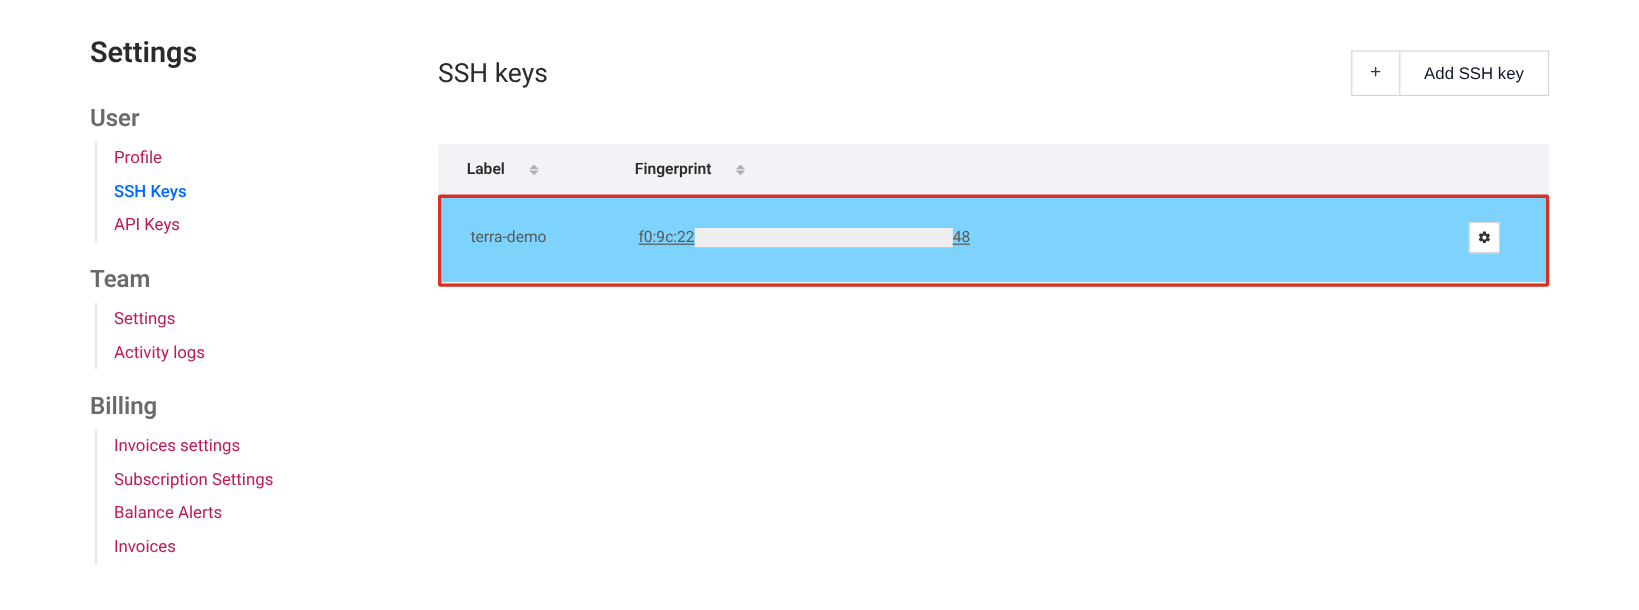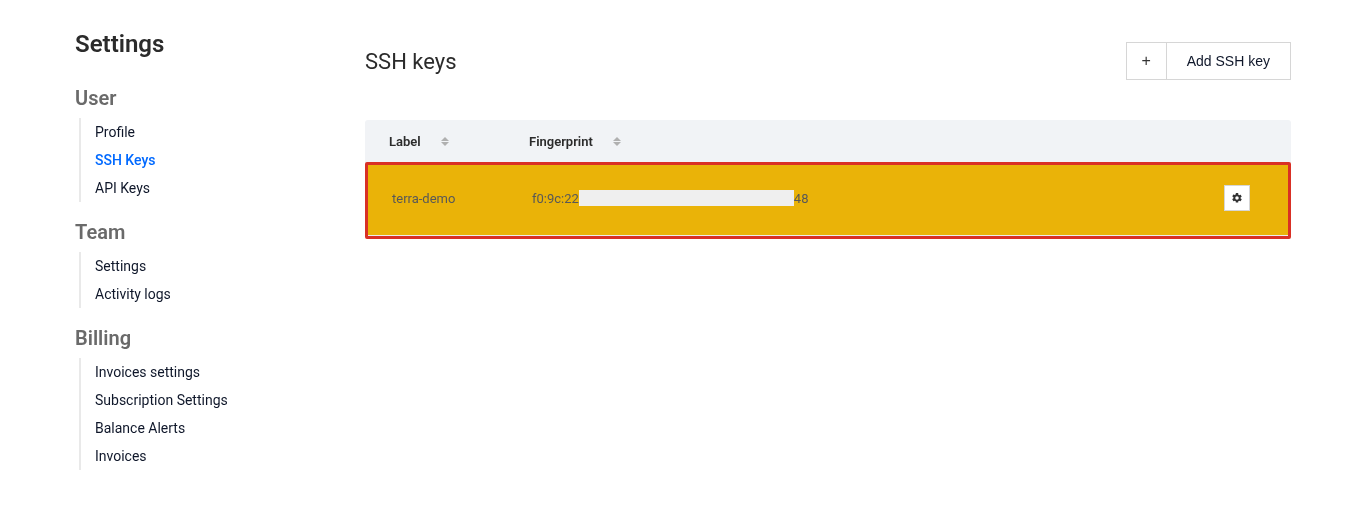--- a/index.html
+++ b/index.html
@@ -39,21 +39,21 @@
     }
     .sidebar-section-items {
       border-left: 2px solid #e9e9e9;
       padding-left: 14px;
       margin-left: 4px;
       margin-bottom: 6px;
     }
     .sidebar-item {
       display: block;
       font-size: 14px;
-      color: #0f172a;
+      color: #be185d;
       padding: 6px 0;
       cursor: pointer;
     }
     .sidebar-item.active {
       color: #0069ff;
       font-weight: 500;
     }
     .main {
       flex: 1;
       padding-top: 12px;
@@ -141,30 +141,31 @@
     .table-row-wrap {
       border: 3px solid #d93025;
       border-radius: 2px;
       margin-top: -1px;
     }
     .table-row {
       display: flex;
       padding: 20px 24px 24px 24px;
       align-items: center;
       border-bottom: 1px solid #ededed;
-      background: #eab308;
+      background: #7dd3fc;
     }
     .cell {
       font-size: 13px;
       color: #585858;
     }
     .fp-cell {
       display: flex;
       align-items: center;
       gap: 0;
+      text-decoration: underline;
     }
     .fp-redacted {
       display: inline-block;
       width: 215px;
       height: 16px;
       background: #efefef;
     }
     .gear-btn {
       width: 26px;
       height: 26px;

